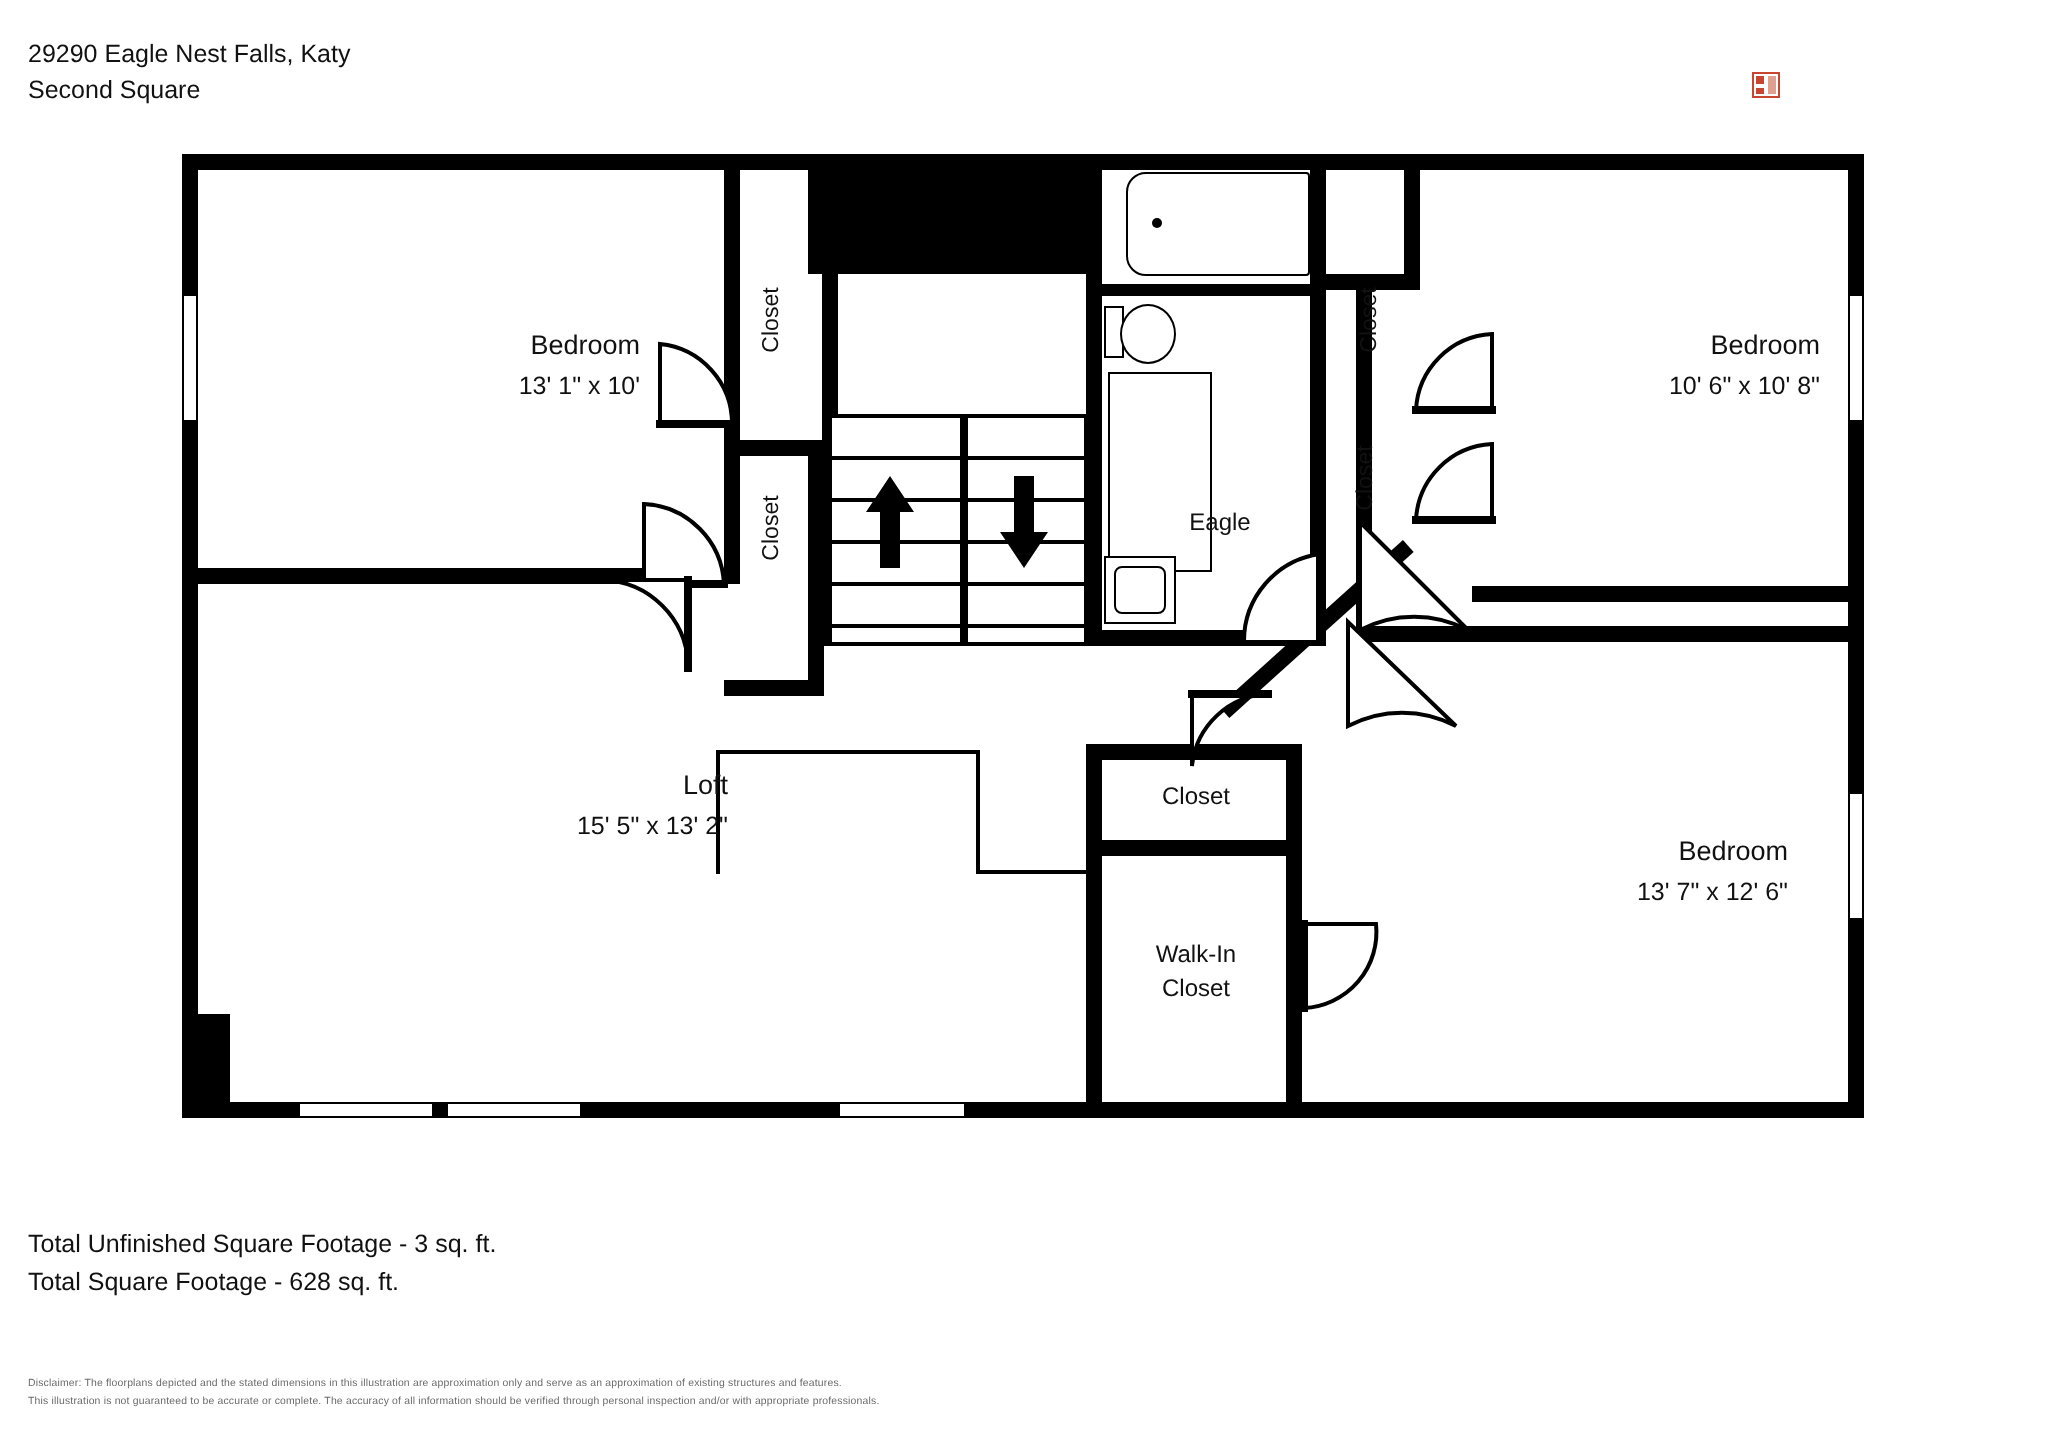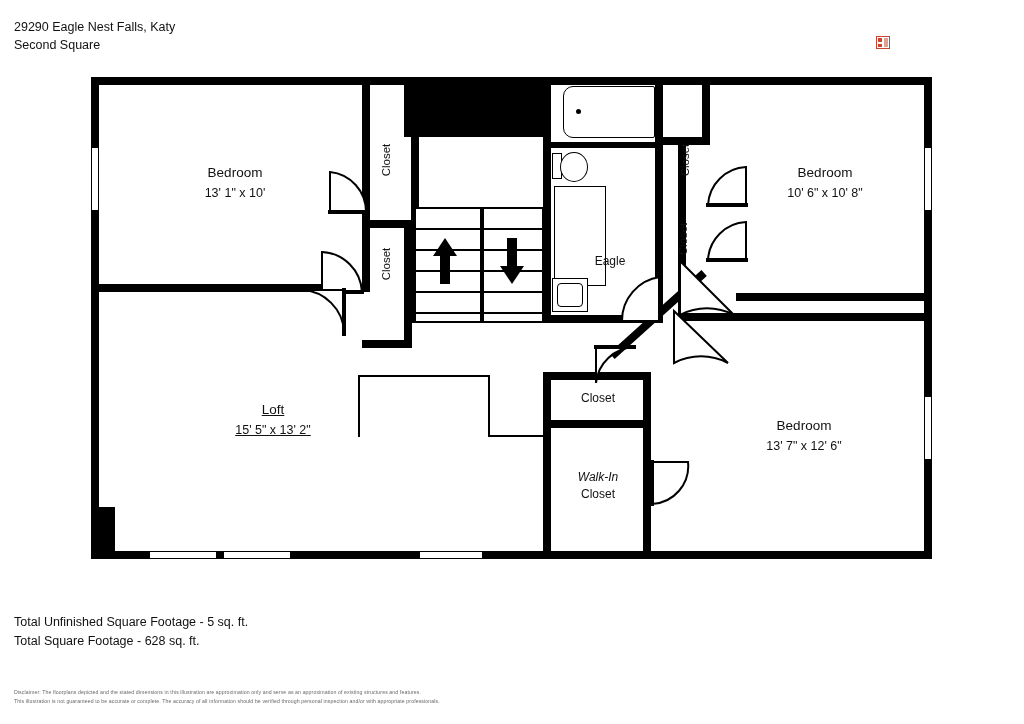--- a/index.html
+++ b/index.html
@@ -58,21 +58,21 @@
   }
   .window-v {
     background: #ffffff;
     border-left: 1px solid #000;
     border-right: 1px solid #000;
     box-sizing: border-box;
   }
 
   
   .room-label {
-    text-align: center;
+    text-align: right;
     font-size: 13.5px;
     color: #111;
     line-height: 20px;
     white-space: nowrap;
   }
   .room-label .dims { font-size: 12.5px; display: block; }
   .label-sm {
     font-size: 12px;
     color: #111;
     text-align: center;
@@ -209,21 +209,21 @@
 
   <div class="abs" style="left:358px; top:315px; width:132px; height:62px; border:2px solid #000; border-bottom:none; box-sizing:border-box; background:#fff;"></div>
   <div class="abs stair-tread" style="left:488px; top:375px; width:55px; height:2px;"></div>
 
   <div class="abs wall" style="left:543px; top:312px; width:8px; height:187px;"></div>
   <div class="abs wall" style="left:543px; top:312px; width:108px; height:8px;"></div>
   <div class="abs wall" style="left:643px; top:312px; width:8px; height:187px;"></div>
   <div class="abs wall" style="left:543px; top:360px; width:108px; height:8px;"></div>
 
   <div class="abs label-sm" style="left:552px; top:331px; width:92px;">Closet</div>
-  <div class="abs label-sm" style="left:552px; top:410px; width:92px;font-style:italic;">Walk-In</div>
+  <div class="abs label-sm" style="left:552px; top:410px; width:92px;">Walk-In</div>
   <div class="abs label-sm" style="left:552px; top:427px; width:92px;">Closet</div>
 
   <div class="abs label-vert" style="left:358px; top:93px; width:56px; height:14px; line-height:14px;">Closet</div>
   <div class="abs label-vert" style="left:358px; top:197px; width:56px; height:14px; line-height:14px;">Closet</div>
   <div class="abs label-vert" style="left:657px; top:93px; width:56px; height:14px; line-height:14px;">Closet</div>
   <div class="abs label-vert" style="left:655px; top:172px; width:56px; height:14px; line-height:14px;">Closet</div>
 
   <svg class="abs" style="left:328px; top:110px;" width="40" height="44" viewBox="0 0 40 44">
     <path d="M2 42 L2 2 A40 40 0 0 1 38 42 Z" fill="#fff" stroke="#000" stroke-width="2"></path>
     <rect x="0" y="40" width="40" height="4" fill="#000"></rect>
@@ -280,27 +280,27 @@
   <div class="abs room-label" style="left:740px; top:103px; width:170px;">
     <span>Bedroom</span>
     <span class="dims">10' 6" x 10' 8"</span>
   </div>
 
   <div class="abs room-label" style="left:714px; top:356px; width:180px;">
     <span>Bedroom</span>
     <span class="dims">13' 7" x 12' 6"</span>
   </div>
 
-  <div class="abs room-label" style="left:182px; top:340px; width:182px;text-decoration:underline;">
+  <div class="abs room-label" style="left:182px; top:323px; width:182px;">
     <span>Loft</span>
     <span class="dims">15' 5" x 13' 2"</span>
   </div>
 </div>
 
 <div class="abs" id="footer">
-  <div class="foot-line">Total Unfinished Square Footage - 5 sq. ft.</div>
+  <div class="foot-line">Total Unfinished Square Footage - 3 sq. ft.</div>
   <div class="foot-line">Total Square Footage - 628 sq. ft.</div>
 </div>
 
 <div class="abs" id="disclaimer">
   <div class="disclaimer-line">Disclaimer: The floorplans depicted and the stated dimensions in this illustration are approximation only and serve as an approximation of existing structures and features.</div>
   <div class="disclaimer-line">This illustration is not guaranteed to be accurate or complete. The accuracy of all information should be verified through personal inspection and/or with appropriate professionals.</div>
 </div>
 
 </body></html>

